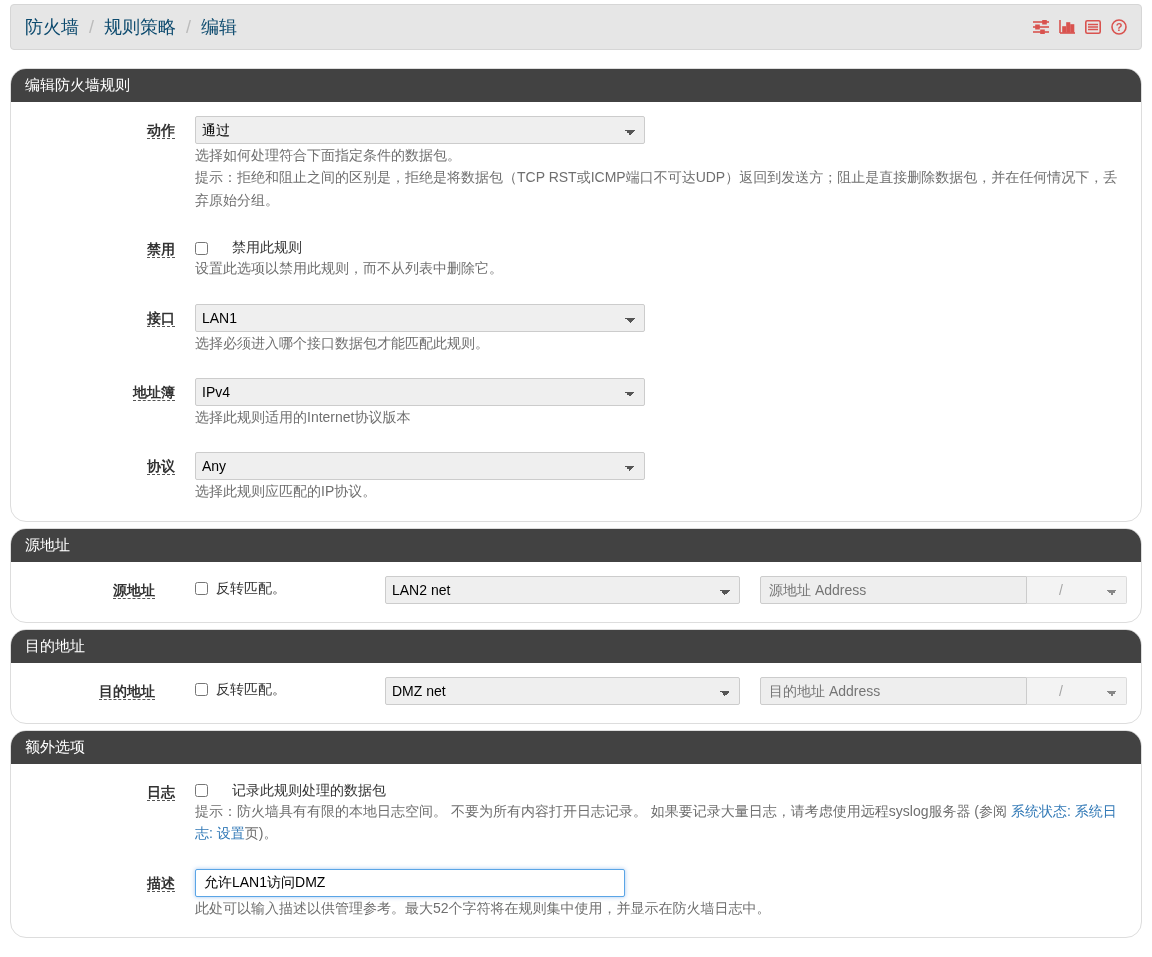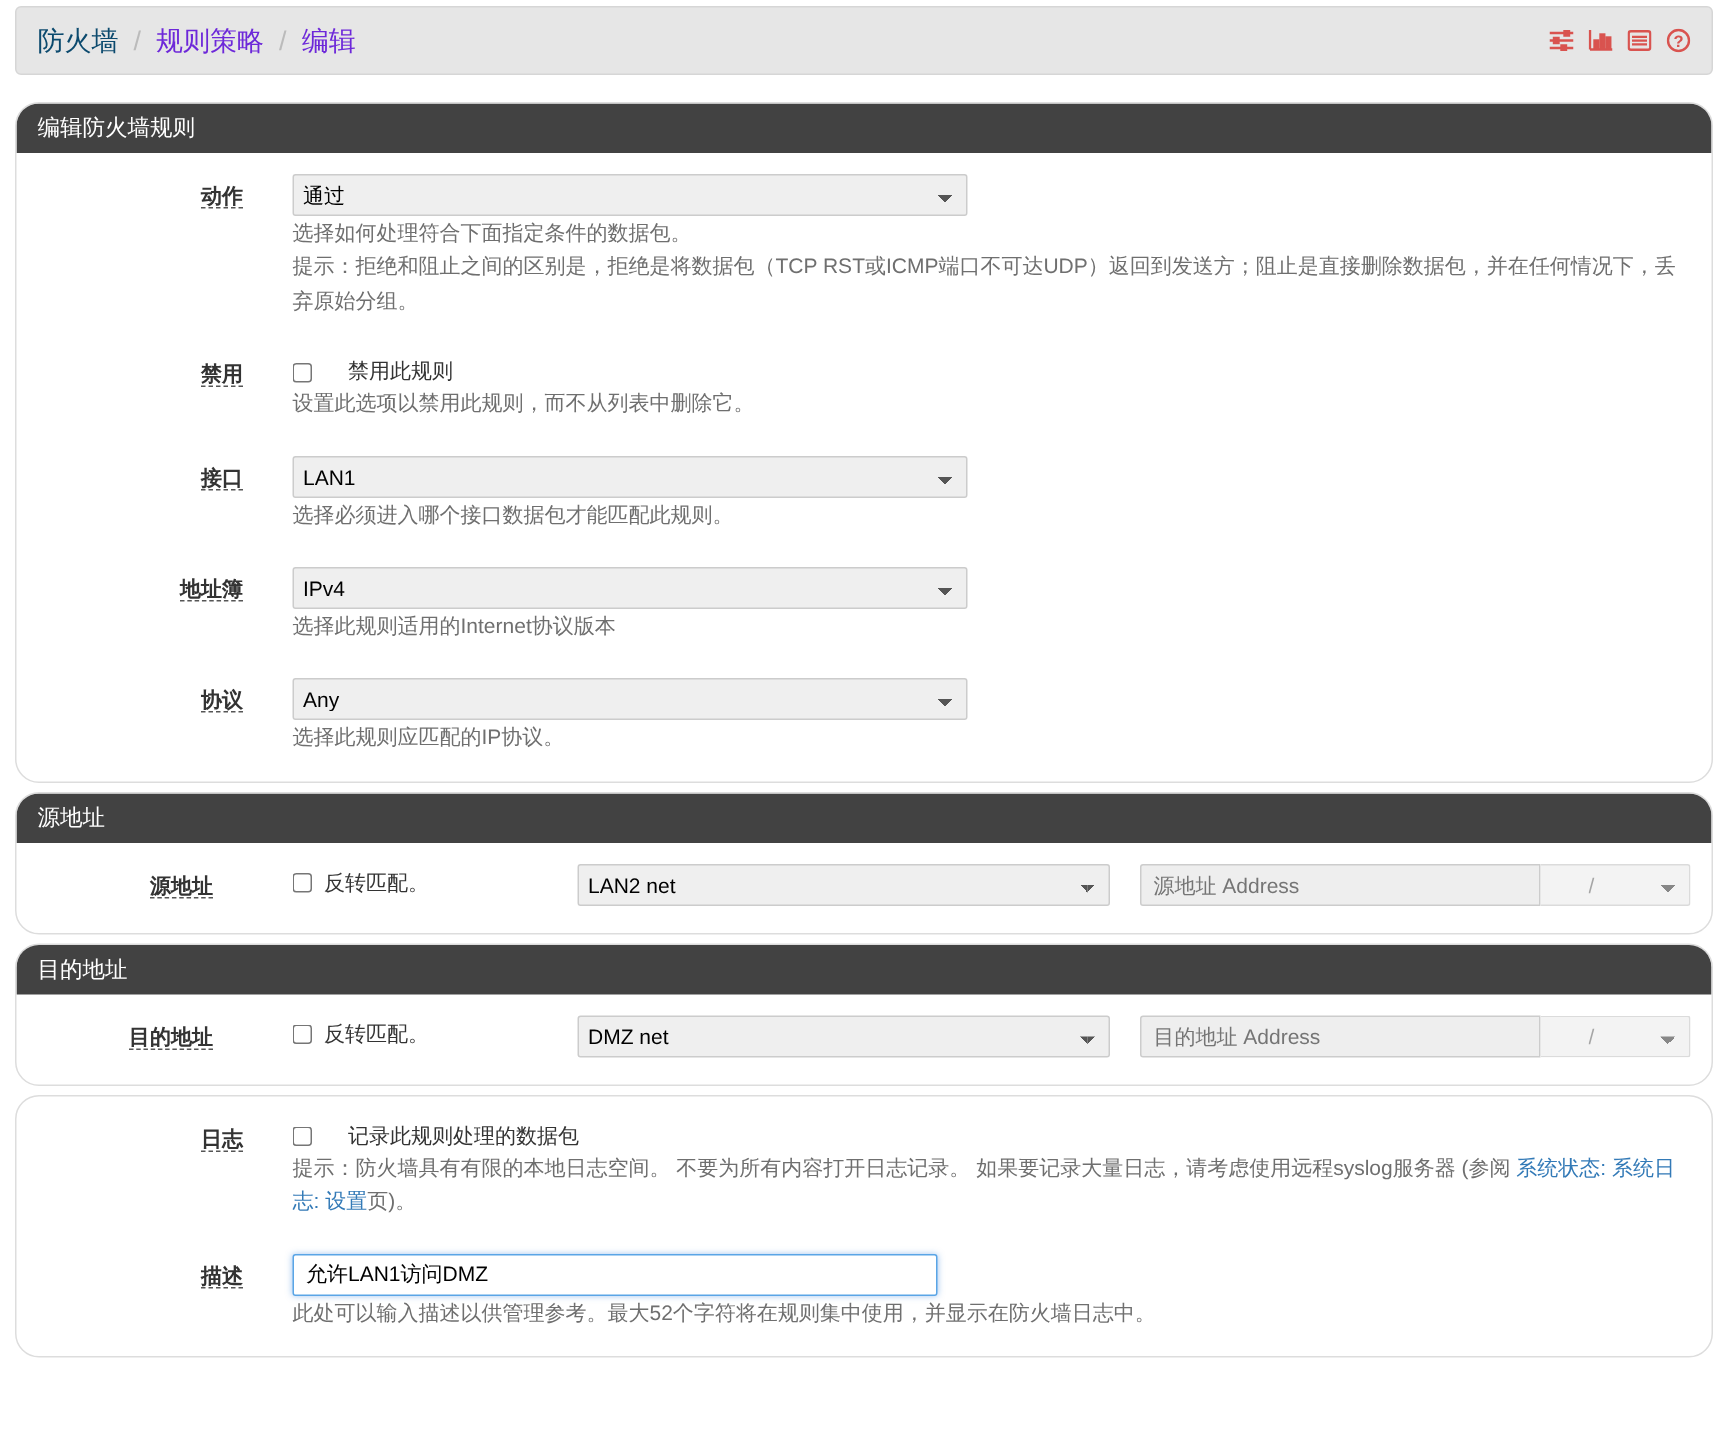--- a/index.html
+++ b/index.html
@@ -1,27 +1,27 @@
 <!DOCTYPE html>
 <html><head>
 <meta charset="utf-8">
 <style>
 *{box-sizing:border-box;margin:0;padding:0}
 body{font-family:"Microsoft YaHei",Arial,sans-serif;font-size:14px;color:#333;background:#fff;padding:4px 10px}
 .header-bar{background:#e6e6e6;border:1px solid #d6d6d6;border-radius:4px;padding:10px 14px;margin-bottom:18px;display:flex;align-items:center;justify-content:space-between}
 .breadcrumb{font-size:18px;color:#333}
-.breadcrumb a{color:#6d28d9;text-decoration:none}
+.breadcrumb a{color:#0c4a6e;text-decoration:none}
 .breadcrumb .sep{color:#bbb;padding:0 5px}
 .header-icons{display:flex;gap:10px;align-items:center}
 .header-icons .hi{color:#d9534f;cursor:pointer;display:flex;align-items:center}
 .panel{border:1px solid #ddd;border-radius:16px;margin-bottom:6px;background:#fff;overflow:hidden}
 .panel-head{background:#424242;color:#fff;padding:7px 14px;font-size:15px}
 .panel-body{padding:4px 0}
 .row{display:flex;align-items:flex-start;padding:10px 14px 14px}
-.row-label{flex:0 0 170px;text-align:right;padding-right:33px;font-weight:bold;padding-top:6px}
+.row-label{flex:0 0 170px;text-align:right;padding-right:20px;font-weight:bold;padding-top:6px}
 .row-label span{border-bottom:1px dashed #555;cursor:help}
 .row-ctrl{flex:1;min-width:0}
 .help{color:#6f6f6f;margin-top:0;line-height:1.6}
 .help a{color:#337ab7;text-decoration:none}
 select{width:450px;padding:5px 6px;border:1px solid #ccc;border-radius:2px;background:#efefef;font-family:inherit;font-size:14px;appearance:none;-webkit-appearance:none;background-image:linear-gradient(45deg,transparent 50%,#555 50%),linear-gradient(135deg,#555 50%,transparent 50%);background-position:calc(100% - 14px) 13px,calc(100% - 9px) 13px;background-size:5px 5px,5px 5px;background-repeat:no-repeat}
 .chk-line{display:flex;align-items:center;gap:24px;padding-top:4px}
 .chk-line input{}
 input[type=text]{border:1px solid #ccc;border-radius:2px;padding:5px 8px;font-family:inherit;font-size:14px;width:430px}
 input[type=text].focused{border:1px solid #5aa5e6;box-shadow:0 0 4px rgba(74,144,226,.5);outline:none}
 .addr-row{display:flex;align-items:flex-start;padding:10px 14px 14px;gap:20px}
@@ -173,20 +173,21 @@
       </div>
       <div class="addr-input-wrap">
         <input type="text" disabled="" placeholder="目的地址 Address" style="">
         <select class="mask" disabled=""><option>/</option></select>
       </div>
     </div>
   </div>
 </div>
 
 <div class="panel">
+  <div class="panel-head">额外选项</div>
   <div class="panel-body">
 
     <div class="row">
       <div class="row-label"><span>日志</span></div>
       <div class="row-ctrl">
         <label class="chk-line">
           <input type="checkbox" style="">
           <span>记录此规则处理的数据包</span>
         </label>
         <div class="help">

